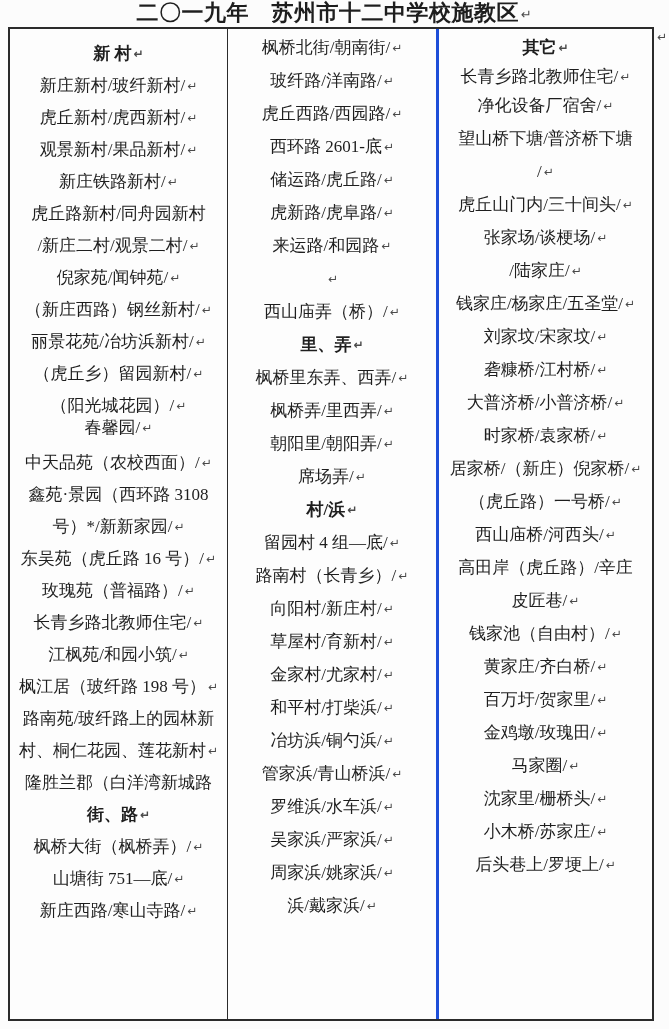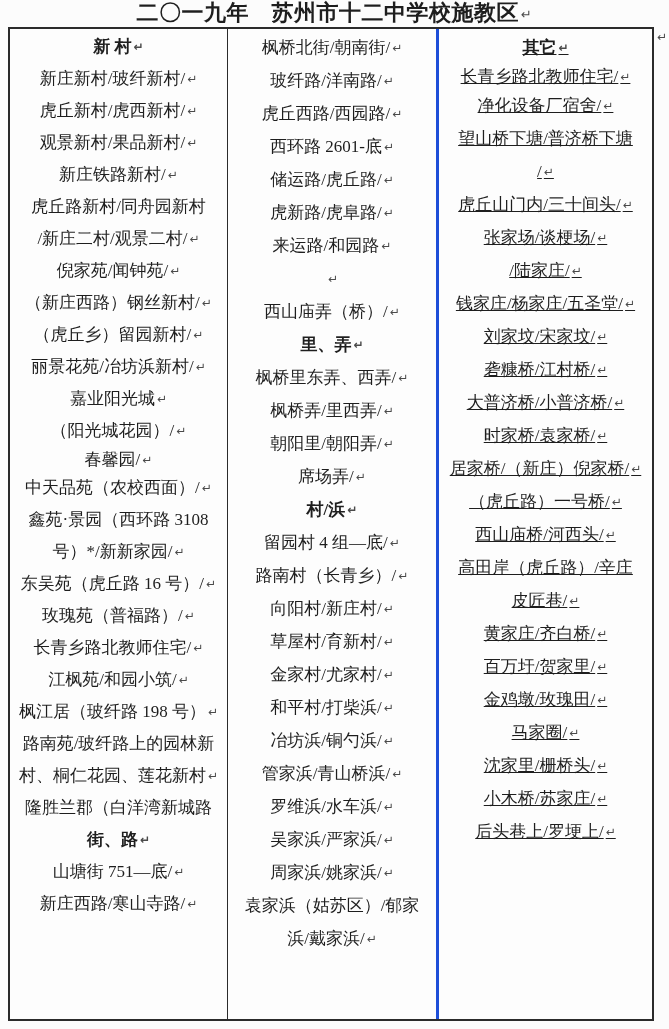--- a/index.html
+++ b/index.html
@@ -25,23 +25,23 @@
   }
   .col {
     box-sizing: border-box;
     padding-top: 2px;
     text-align: center;
     font-size: 17px;
     overflow: hidden;
   }
   .col-1 { width: 218px; border-right: 1px solid #2b2b2b; }
   .col-2 { width: 211px; border-right: 3px solid #1d4ed8; }
-  .col-3 { flex: 1; text-decoration: underline; }
+  .col-3 { flex: 1; }
   .line { height: 33px; line-height: 33px; white-space: nowrap; }
-  .col-1 .line { height: 32px; line-height: 32px; }
+  .col-1 .line { height: 32px; line-height: 46px; }
   .line.tight { height: 25px; line-height: 25px; }
   .line.hdr { font-weight: bold; }
   .pmark {
     font-family: "DejaVu Sans", sans-serif;
     font-size: 12px; color: #4a4a4a;
     margin-left: 2px; vertical-align: 1px;
   }
   .title-mark { font-size: 13px; font-weight: normal; }
   .outside-mark {
     position: absolute; left: 657px; top: 30px;
@@ -62,37 +62,37 @@
     <div class="col col-1">
         <div class="line hdr"><span>新 村</span><span class="pmark">↵</span></div>
         <div class="line"><span>新庄新村/玻纤新村/</span><span class="pmark">↵</span></div>
         <div class="line"><span>虎丘新村/虎西新村/</span><span class="pmark">↵</span></div>
         <div class="line"><span>观景新村/果品新村/</span><span class="pmark">↵</span></div>
         <div class="line"><span>新庄铁路新村/</span><span class="pmark">↵</span></div>
         <div class="line"><span>虎丘路新村/同舟园新村</span></div>
         <div class="line"><span>/新庄二村/观景二村/</span><span class="pmark">↵</span></div>
         <div class="line"><span>倪家苑/闻钟苑/</span><span class="pmark">↵</span></div>
         <div class="line"><span>（新庄西路）钢丝新村/</span><span class="pmark">↵</span></div>
+        <div class="line"><span>丽景花苑/冶坊浜新村/</span><span class="pmark">↵</span></div>
         <div class="line"><span>（虎丘乡）留园新村/</span><span class="pmark">↵</span></div>
-        <div class="line"><span>丽景花苑/冶坊浜新村/</span><span class="pmark">↵</span></div>
-        <div class="line"><span>嘉业阳光城</span><span class="pmark">↵</span></div>
         <div class="line"><span>（阳光城花园）/</span><span class="pmark">↵</span></div>
         <div class="line tight"><span>春馨园/</span><span class="pmark">↵</span></div>
         <div class="line"><span>中天品苑（农校西面）/</span><span class="pmark">↵</span></div>
         <div class="line"><span>鑫苑·景园（西环路 3108</span></div>
         <div class="line"><span>号）*/新新家园/</span><span class="pmark">↵</span></div>
         <div class="line"><span>东吴苑（虎丘路 16 号）/</span><span class="pmark">↵</span></div>
         <div class="line"><span>玫瑰苑（普福路）/</span><span class="pmark">↵</span></div>
         <div class="line"><span>长青乡路北教师住宅/</span><span class="pmark">↵</span></div>
         <div class="line"><span>江枫苑/和园小筑/</span><span class="pmark">↵</span></div>
         <div class="line"><span>枫江居（玻纤路 198 号）</span><span class="pmark">↵</span></div>
         <div class="line"><span>路南苑/玻纤路上的园林新</span></div>
         <div class="line"><span>村、桐仁花园、莲花新村</span><span class="pmark">↵</span></div>
         <div class="line"><span>隆胜兰郡（白洋湾新城路</span></div>
         <div class="line hdr"><span>街、路</span><span class="pmark">↵</span></div>
+        <div class="line"><span>枫桥大街（枫桥弄）/</span><span class="pmark">↵</span></div>
         <div class="line"><span>山塘街 751—底/</span><span class="pmark">↵</span></div>
         <div class="line"><span>新庄西路/寒山寺路/</span><span class="pmark">↵</span></div>
       </div>
     <div class="col col-2">
         <div class="line"><span>枫桥北街/朝南街/</span><span class="pmark">↵</span></div>
         <div class="line"><span>玻纤路/洋南路/</span><span class="pmark">↵</span></div>
         <div class="line"><span>虎丘西路/西园路/</span><span class="pmark">↵</span></div>
         <div class="line"><span>西环路 2601-底</span><span class="pmark">↵</span></div>
         <div class="line"><span>储运路/虎丘路/</span><span class="pmark">↵</span></div>
         <div class="line"><span>虎新路/虎阜路/</span><span class="pmark">↵</span></div>
@@ -109,21 +109,20 @@
         <div class="line"><span>路南村（长青乡）/</span><span class="pmark">↵</span></div>
         <div class="line"><span>向阳村/新庄村/</span><span class="pmark">↵</span></div>
         <div class="line"><span>草屋村/育新村/</span><span class="pmark">↵</span></div>
         <div class="line"><span>金家村/尤家村/</span><span class="pmark">↵</span></div>
         <div class="line"><span>和平村/打柴浜/</span><span class="pmark">↵</span></div>
         <div class="line"><span>冶坊浜/铜勺浜/</span><span class="pmark">↵</span></div>
         <div class="line"><span>管家浜/青山桥浜/</span><span class="pmark">↵</span></div>
         <div class="line"><span>罗维浜/水车浜/</span><span class="pmark">↵</span></div>
         <div class="line"><span>吴家浜/严家浜/</span><span class="pmark">↵</span></div>
         <div class="line"><span>周家浜/姚家浜/</span><span class="pmark">↵</span></div>
-        <div class="line"><span>袁家浜（姑苏区）/郁家</span></div>
         <div class="line"><span>浜/戴家浜/</span><span class="pmark">↵</span></div>
       </div>
     <div class="col col-3">
         <div class="line hdr"><span>其它</span><span class="pmark">↵</span></div>
         <div class="line tight"><span>长青乡路北教师住宅/</span><span class="pmark">↵</span></div>
         <div class="line"><span>净化设备厂宿舍/</span><span class="pmark">↵</span></div>
         <div class="line"><span>望山桥下塘/普济桥下塘</span></div>
         <div class="line"><span>/</span><span class="pmark">↵</span></div>
         <div class="line"><span>虎丘山门内/三十间头/</span><span class="pmark">↵</span></div>
         <div class="line"><span>张家场/谈梗场/</span><span class="pmark">↵</span></div>
@@ -131,20 +130,21 @@
         <div class="line"><span>钱家庄/杨家庄/五圣堂/</span><span class="pmark">↵</span></div>
         <div class="line"><span>刘家坟/宋家坟/</span><span class="pmark">↵</span></div>
         <div class="line"><span>砻糠桥/江村桥/</span><span class="pmark">↵</span></div>
         <div class="line"><span>大普济桥/小普济桥/</span><span class="pmark">↵</span></div>
         <div class="line"><span>时家桥/袁家桥/</span><span class="pmark">↵</span></div>
         <div class="line"><span>居家桥/（新庄）倪家桥/</span><span class="pmark">↵</span></div>
         <div class="line"><span>（虎丘路）一号桥/</span><span class="pmark">↵</span></div>
         <div class="line"><span>西山庙桥/河西头/</span><span class="pmark">↵</span></div>
         <div class="line"><span>高田岸（虎丘路）/辛庄</span></div>
         <div class="line"><span>皮匠巷/</span><span class="pmark">↵</span></div>
+        <div class="line"><span>钱家池（自由村）/</span><span class="pmark">↵</span></div>
         <div class="line"><span>黄家庄/齐白桥/</span><span class="pmark">↵</span></div>
         <div class="line"><span>百万圩/贺家里/</span><span class="pmark">↵</span></div>
         <div class="line"><span>金鸡墩/玫瑰田/</span><span class="pmark">↵</span></div>
         <div class="line"><span>马家圈/</span><span class="pmark">↵</span></div>
         <div class="line"><span>沈家里/栅桥头/</span><span class="pmark">↵</span></div>
         <div class="line"><span>小木桥/苏家庄/</span><span class="pmark">↵</span></div>
         <div class="line"><span>后头巷上/罗埂上/</span><span class="pmark">↵</span></div>
       </div>
   </div>
 

